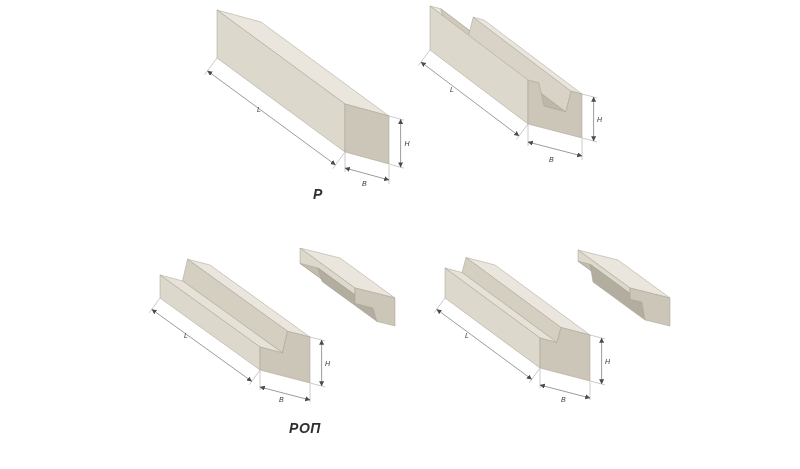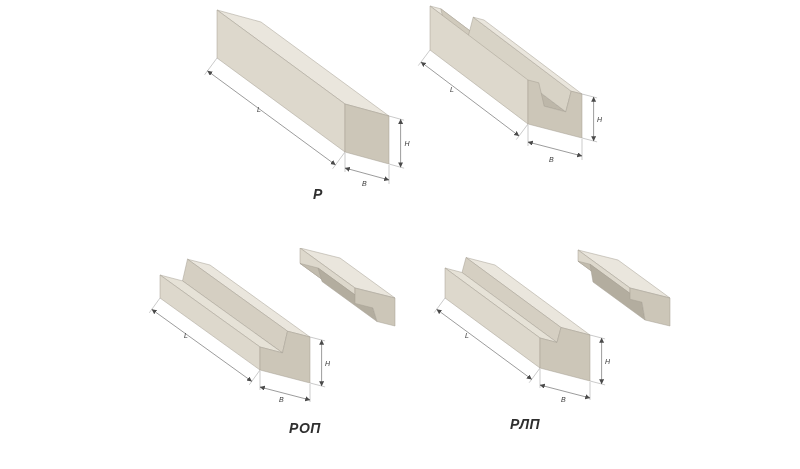--- a/index.html
+++ b/index.html
@@ -192,15 +192,14 @@
         <line class="witness" x1="165" y1="134" x2="165" y2="152"></line>
         <line class="dimline" x1="115" y1="137" x2="165" y2="150" marker-start="url(#dimarrow)" marker-end="url(#dimarrow)"></line>
         <text class="dimtext" x="136" y="154">B</text>
       </g>
     </svg>
   </div>
 
   
   <div class="caption cap-r">Р</div>
   <div class="caption cap-rop">РОП</div>
-  <div class="caption cap-rlp">РЛП</div>
 
 </div>
 
 </body></html>

